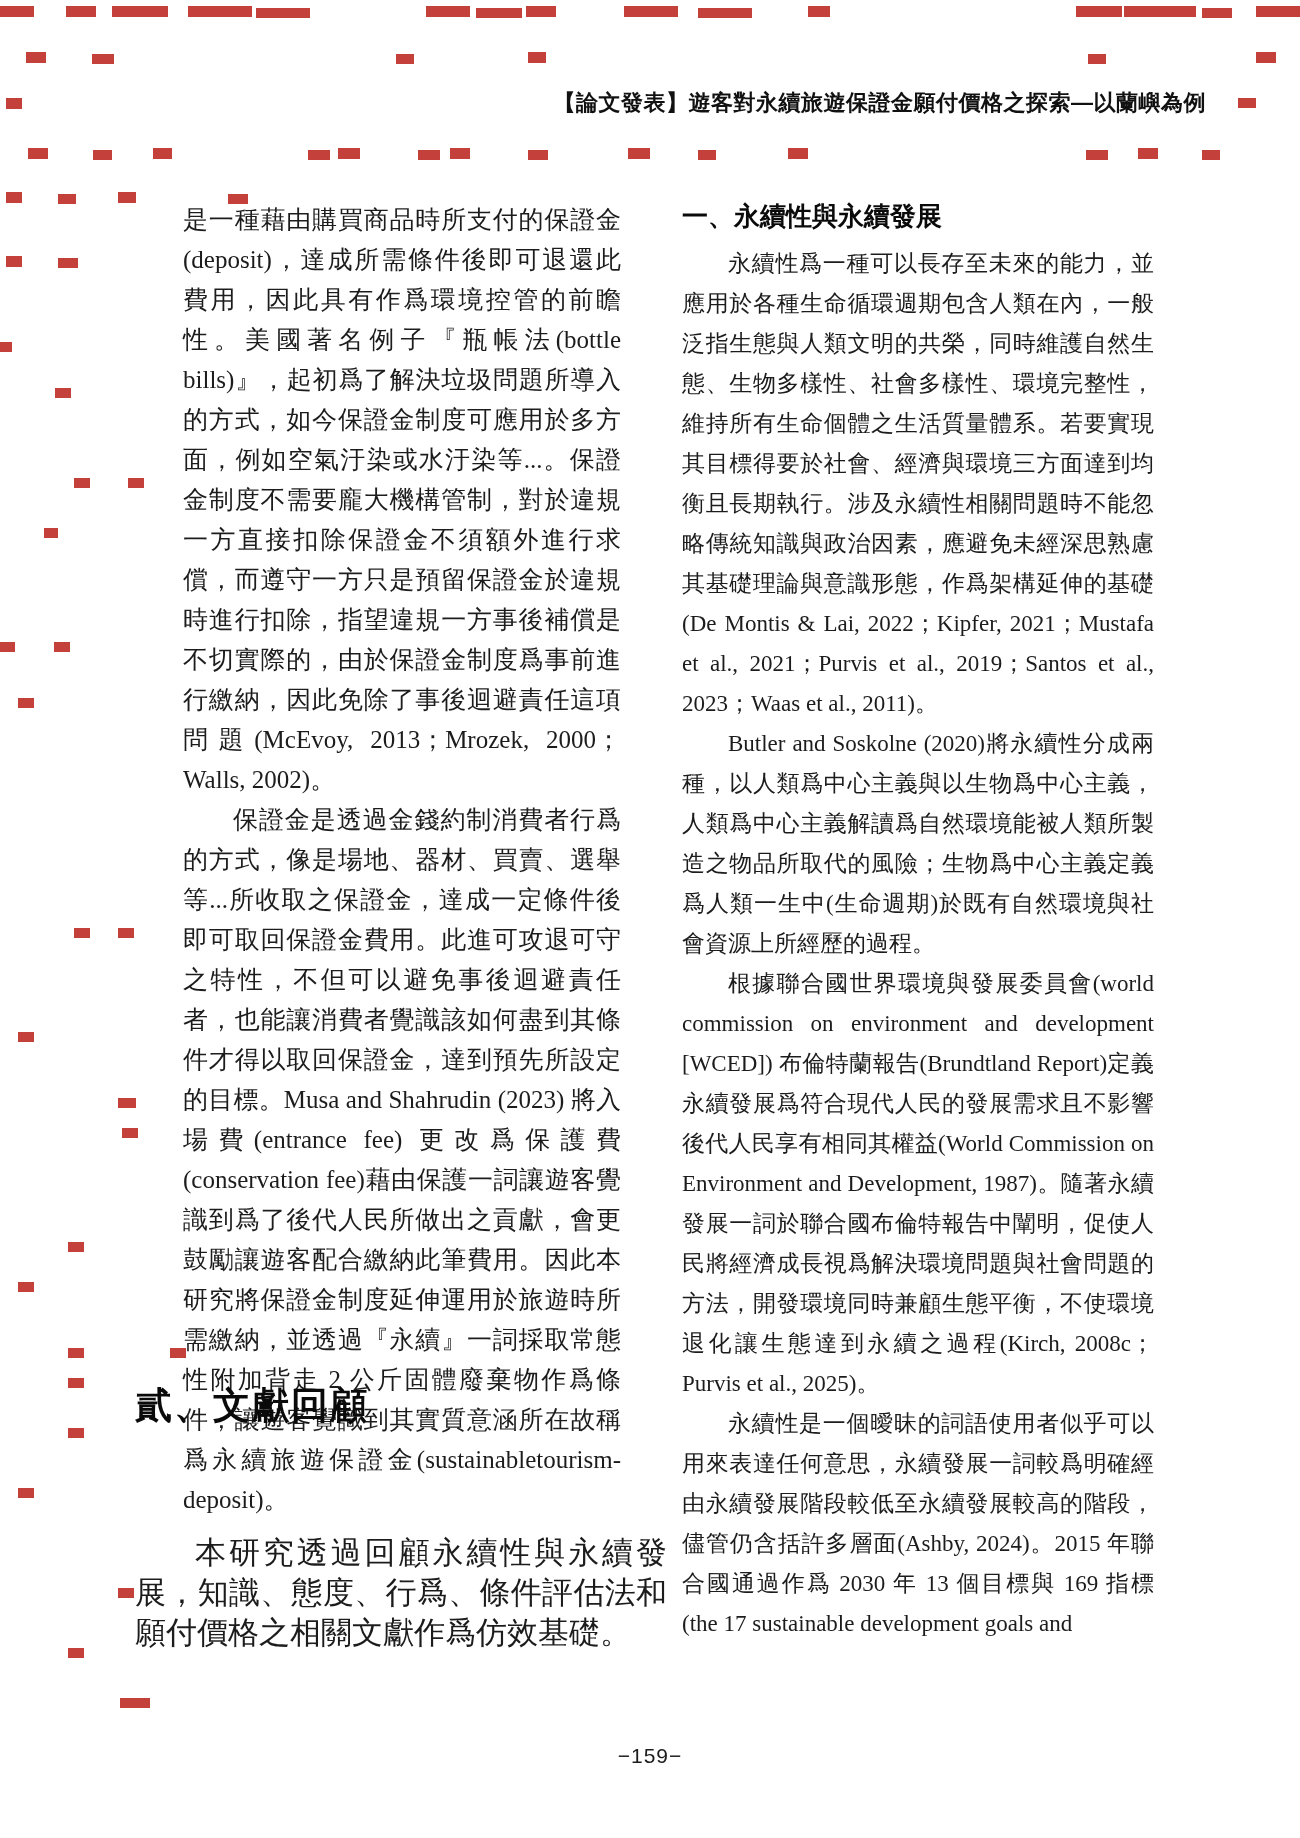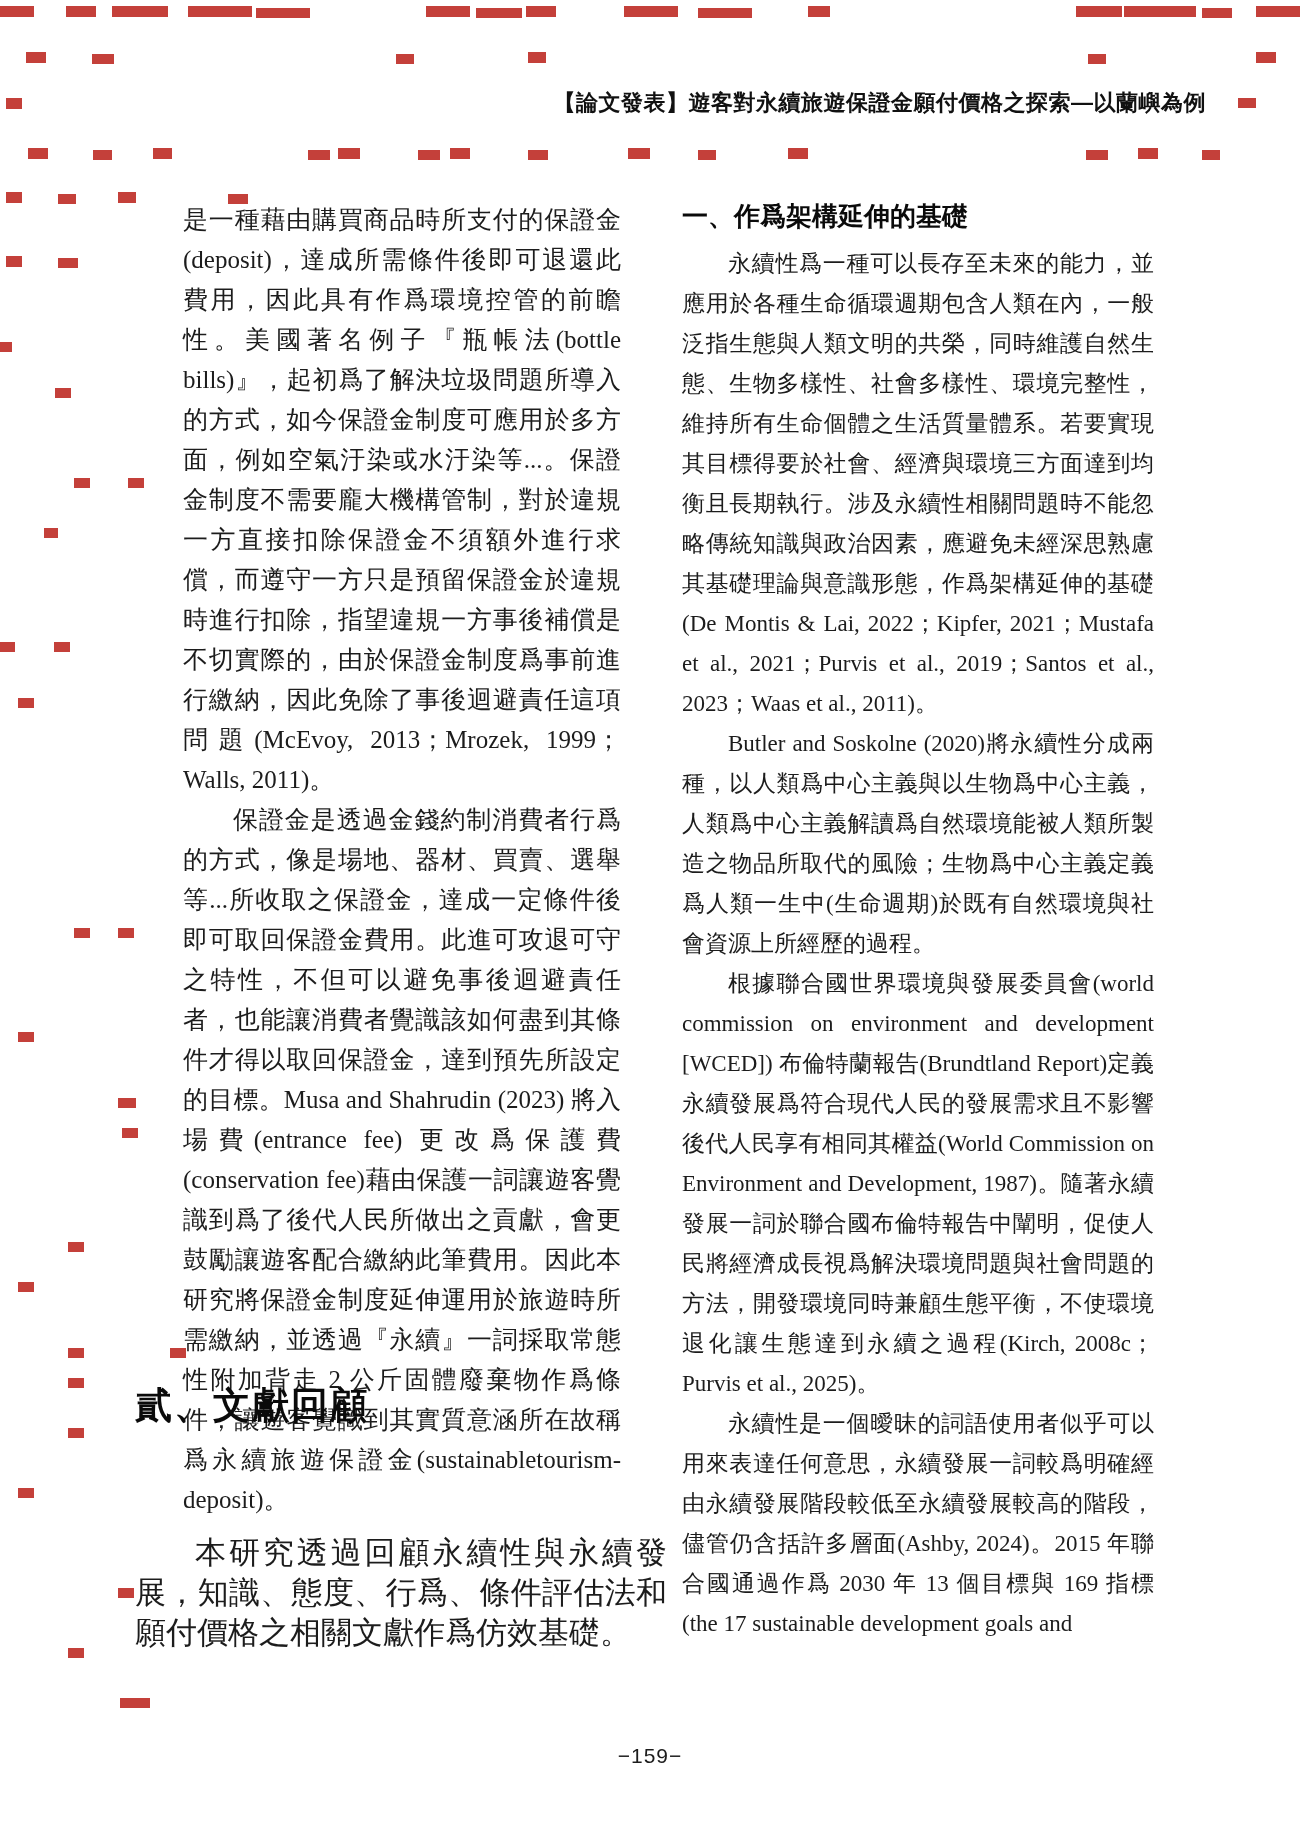--- a/index.html
+++ b/index.html
@@ -156,30 +156,30 @@
       <div class="red-mark" style="left: 68px; top: 1428px; width: 16px; height: 10px; background: rgb(196, 64, 58);"></div>
       <div class="red-mark" style="left: 18px; top: 1488px; width: 16px; height: 10px; background: rgb(196, 64, 58);"></div>
       <div class="red-mark" style="left: 118px; top: 1588px; width: 16px; height: 10px; background: rgb(196, 64, 58);"></div>
       <div class="red-mark" style="left: 68px; top: 1648px; width: 16px; height: 10px; background: rgb(196, 64, 58);"></div>
       <div class="red-mark" style="left: 120px; top: 1698px; width: 30px; height: 10px; background: rgb(196, 64, 58);"></div>
     </div>
 
   <div class="header-title">【論文發表】遊客對永續旅遊保證金願付價格之探索—以蘭嶼為例</div>
 
   <div class="col col-left">
-    <p class="body no-indent">是一種藉由購買商品時所支付的保證金(deposit)，達成所需條件後即可退還此費用，因此具有作爲環境控管的前瞻性。美國著名例子『瓶帳法(bottle bills)』，起初爲了解決垃圾問題所導入的方式，如今保證金制度可應用於多方面，例如空氣汙染或水汙染等...。保證金制度不需要龐大機構管制，對於違規一方直接扣除保證金不須額外進行求償，而遵守一方只是預留保證金於違規時進行扣除，指望違規一方事後補償是不切實際的，由於保證金制度爲事前進行繳納，因此免除了事後迴避責任這項問題(McEvoy, 2013；Mrozek, 1999；Walls, 2011)。</p>
+    <p class="body no-indent">是一種藉由購買商品時所支付的保證金(deposit)，達成所需條件後即可退還此費用，因此具有作爲環境控管的前瞻性。美國著名例子『瓶帳法(bottle bills)』，起初爲了解決垃圾問題所導入的方式，如今保證金制度可應用於多方面，例如空氣汙染或水汙染等...。保證金制度不需要龐大機構管制，對於違規一方直接扣除保證金不須額外進行求償，而遵守一方只是預留保證金於違規時進行扣除，指望違規一方事後補償是不切實際的，由於保證金制度爲事前進行繳納，因此免除了事後迴避責任這項問題(McEvoy, 2013；Mrozek, 2000；Walls, 2002)。</p>
     <p class="body indent-2">保證金是透過金錢約制消費者行爲的方式，像是場地、器材、買賣、選舉等...所收取之保證金，達成一定條件後即可取回保證金費用。此進可攻退可守之特性，不但可以避免事後迴避責任者，也能讓消費者覺識該如何盡到其條件才得以取回保證金，達到預先所設定的目標。Musa and Shahrudin (2023) 將入場費(entrance fee) 更改爲保護費(conservation fee)藉由保護一詞讓遊客覺識到爲了後代人民所做出之貢獻，會更鼓勵讓遊客配合繳納此筆費用。因此本研究將保證金制度延伸運用於旅遊時所需繳納，並透過『永續』一詞採取常態性附加背走 2 公斤固體廢棄物作爲條件，讓遊客覺識到其實質意涵所在故稱爲永續旅遊保證金(sustainabletourism-deposit)。</p>
   </div>
 
   <h2 class="section-heading">貳、文獻回顧</h2>
 
   <p class="body section-para">本研究透過回顧永續性與永續發展，知識、態度、行爲、條件評估法和願付價格之相關文獻作爲仿效基礎。</p>
 
   <div class="col col-right">
-    <h3 class="sub-heading">一、作爲架構延伸的基礎</h3>
+    <h3 class="sub-heading">一、永續性與永續發展</h3>
     <p class="body indent-2">永續性爲一種可以長存至未來的能力，並應用於各種生命循環週期包含人類在內，一般泛指生態與人類文明的共榮，同時維護自然生態、生物多樣性、社會多樣性、環境完整性，維持所有生命個體之生活質量體系。若要實現其目標得要於社會、經濟與環境三方面達到均衡且長期執行。涉及永續性相關問題時不能忽略傳統知識與政治因素，應避免未經深思熟慮其基礎理論與意識形態，作爲架構延伸的基礎(De Montis &amp; Lai, 2022；Kipfer, 2021；Mustafa et al., 2021；Purvis et al., 2019；Santos et al., 2023；Waas et al., 2011)。</p>
     <p class="body indent-2">Butler and Soskolne (2020)將永續性分成兩種，以人類爲中心主義與以生物爲中心主義，人類爲中心主義解讀爲自然環境能被人類所製造之物品所取代的風險；生物爲中心主義定義爲人類一生中(生命週期)於既有自然環境與社會資源上所經歷的過程。</p>
     <p class="body indent-2">根據聯合國世界環境與發展委員會(world commission on environment and development [WCED]) 布倫特蘭報告(Brundtland Report)定義永續發展爲符合現代人民的發展需求且不影響後代人民享有相同其權益(World Commission on Environment and Development, 1987)。隨著永續發展一詞於聯合國布倫特報告中闡明，促使人民將經濟成長視爲解決環境問題與社會問題的方法，開發環境同時兼顧生態平衡，不使環境退化讓生態達到永續之過程(Kirch, 2008c；Purvis et al., 2025)。</p>
     <p class="body indent-2">永續性是一個曖昧的詞語使用者似乎可以用來表達任何意思，永續發展一詞較爲明確經由永續發展階段較低至永續發展較高的階段，儘管仍含括許多層面(Ashby, 2024)。2015 年聯合國通過作爲 2030 年 13 個目標與 169 指標(the 17 sustainable development goals and</p>
   </div>
 
   <div class="footer-page-number">−159−</div>
 
 </div>
 

